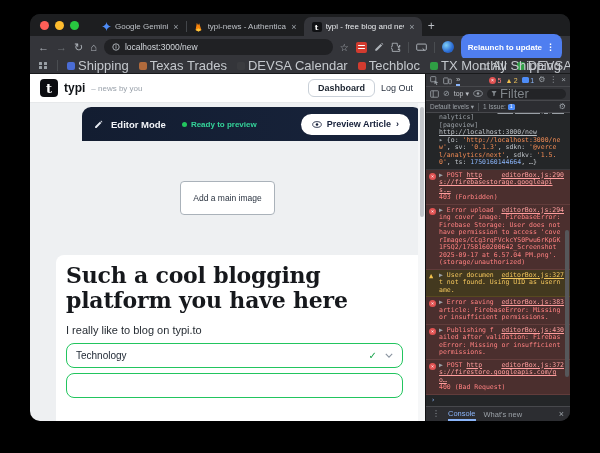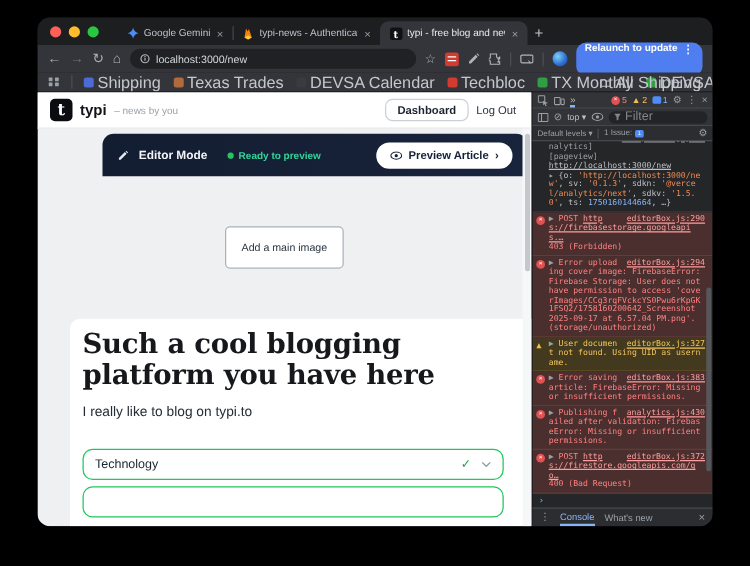--- a/index.html
+++ b/index.html
@@ -29,21 +29,21 @@
   .navic { color:#aeb3b9; font-size:11px; line-height:1; }
   .navic.dim { color:#6d7176; }
   .omnibox { flex:1; height:16px; background:#202124; border-radius:8px; display:flex; align-items:center;
     gap:5px; padding:0 8px; color:#d3d7dc; font-size:8.5px; }
   .omni-star { color:#aeb3b9; font-size:10px; }
   .ext-red { width:11px; height:11px; border-radius:2px; background:#d23b2f; display:flex; flex-direction:column; justify-content:center; gap:1.5px; padding:0 2px; }
   .ext-red i { display:block; height:1.5px; background:#fff; border-radius:1px; }
   .sep-v { width:1px; height:11px; background:#4a4d51; }
   .avatar { width:12px; height:12px; border-radius:50%; background:radial-gradient(circle at 35% 35%, #7fd0f7, #2b6bd4 60%, #1d4fa0); }
   .relaunch { background:#4f7ef0; color:#fff; font-size:8px; font-weight:bold; height:27px;
-    border-radius:8px; display:flex; align-items:flex-start; gap:4px; padding:0 7px; white-space:nowrap; }
+    border-radius:8px; display:flex; align-items:center; gap:4px; padding:0 7px; white-space:nowrap; }
   .relaunch .dots { font-size:9px; }
 
   
   .bookmarks { height:16px; background:#34353a; border-bottom:1px solid #191a1c; display:flex; align-items:center;
     gap:10px; padding:0 9px; color:#c4c8cd; font-size:13px; white-space:nowrap; flex:none; overflow:hidden; }
   .apps-grid { display:grid; grid-template-columns:3px 3px; grid-gap:1.5px; }
   .apps-grid i { width:3px; height:3px; background:#9aa0a6; border-radius:.5px; }
   .bm { display:flex; align-items:center; gap:3px; }
   .bm .bfav { width:8px; height:8px; border-radius:2px; flex:none; }
   .allbm { margin-left:auto; display:flex; align-items:center; gap:3px; }
@@ -78,21 +78,21 @@
     font-size:8.5px; color:#2a3340; display:flex; align-items:center; }
   .grayspacer { height:55px; }
 
   
   .card { flex:1; background:#fff; margin-left:26px; border-radius:8px 0 0 0; padding:8px 22px 0 10px; min-height:0; }
   .title { font-family:"DejaVu Serif",serif; font-weight:bold; font-size:22px; line-height:1.13;
     color:#16181c; max-width:330px; letter-spacing:-.2px; }
   .bodytext { margin-top:11px; font-size:11px; color:#262c33; }
   .flabel { margin-top:15px; font-size:8px; font-weight:bold; color:#3c4653; }
   .req { color:#dc2626; }
-  .fselect, .finput { margin-top:23px; height:25px; border:1.5px solid #22c55e; border-radius:8px; background:#fff;
+  .fselect, .finput { margin-top:7px; height:25px; border:1.5px solid #22c55e; border-radius:8px; background:#fff;
     display:flex; align-items:center; padding:0 9px; font-size:10px; color:#1b2430; }
   .fselect .grow, .finput .grow { flex:1; }
   .fcheck { color:#16a34a; font-size:10px; margin-right:8px; }
   .finput { margin-top:5px; }
 
   
   .devtools { width:145px; background:#242628; border-left:1px solid #101113; display:flex; flex-direction:column;
     color:#bdc1c6; min-width:0; }
   .dt-row1 { height:13px; background:#333438; border-bottom:1px solid #47484c; display:flex; align-items:center; gap:4px; padding:0 4px; flex:none; }
   .dt-row1 .more { font-size:8px; color:#bdc1c6; border-bottom:2px solid #8ab4f8; line-height:9px; }
@@ -100,21 +100,21 @@
   .b-err { color:#ff8080; } .b-warn { color:#f2c55c; } .b-msg { color:#8ab4f8; }
   .errdot { width:7px; height:7px; border-radius:50%; background:#e05252; color:#fff; font-size:5px; line-height:7px; text-align:center; }
   .warntri { color:#f2c04d; font-size:7px; line-height:7px; }
   .bubble { width:7px; height:6px; background:#4e8cf7; border-radius:1.5px; color:#fff; font-size:4.5px; line-height:6px; text-align:center; }
   .dt-ic { color:#9aa0a6; font-size:8px; line-height:1; }
   .dt-right { margin-left:auto; display:flex; align-items:center; gap:4px; }
 
   .dt-row2 { height:14px; background:#333438; border-bottom:1px solid #47484c; display:flex; align-items:center; gap:4px; padding:0 4px; flex:none; }
   .ctx { font-size:7px; color:#bdc1c6; white-space:nowrap; }
   .filterbox { flex:1; height:10px; background:#232427; border-radius:5px; display:flex; align-items:center; gap:3px; padding:0 4px; min-width:0; }
-  .filterbox input { background:transparent; border:none; outline:none; color:#bdc1c6; font-size:10px; width:100%; }
+  .filterbox input { background:transparent; border:none; outline:none; color:#bdc1c6; font-size:13px; width:100%; }
   .filterbox input::placeholder { color:#80868b; }
 
   .dt-row3 { height:12px; background:#2c2d31; border-bottom:1px solid #47484c; display:flex; align-items:center; gap:4px; padding:0 4px; font-size:6.5px; color:#9aa0a6; flex:none; }
   .dt-row3 .iss { display:flex; align-items:center; gap:2px; }
 
   .cmsgs { flex:1; overflow:hidden; display:flex; flex-direction:column; justify-content:flex-end; position:relative;
     font-family:"DejaVu Sans Mono",monospace; font-size:6.5px; line-height:7.5px; }
   .crow { position:relative; padding:2px 6px 2px 13px; border-bottom:1px solid #38393d; word-break:break-all; }
   .crow.error { background:#4b2f2e; border-bottom-color:#613c3b; color:#ff8080; }
   .crow.warn { background:#43391f; border-bottom-color:#57491f; color:#f2c55c; }
@@ -385,21 +385,21 @@
             <span class="dt-ic">⚙</span>
           </span>
       </div>
 
       <div class="cmsgs" id="cmsgs">
         <div class="crow log"><span class="src">script.debug.js:1</span><span class="p-dim">[Vercel Web Analytics]</span><br><span class="p-dim">[pageview]</span><br><span class="p-url">http://localhost:3000/new</span><br><span class="p-exp">▸ </span><span class="p-txt">{o: </span><span class="p-str">'http://localhost:3000/new'</span><span class="p-txt">, sv: </span><span class="p-str">'0.1.3'</span><span class="p-txt">, sdkn: </span><span class="p-str">'@vercel/analytics/next'</span><span class="p-txt">, sdkv: </span><span class="p-str">'1.5.0'</span><span class="p-txt">, ts: </span><span class="p-num">1750160144664</span><span class="p-txt">, …}</span></div>
           <div class="crow error"><span class="cicon errdot">×</span><span class="src">editorBox.js:290</span><span class="p-exp">▶ </span><span class="p-txt">POST </span><span class="p-url">https://firebasestorage.googleapis.…</span><br><span class="p-txt">403 (Forbidden)</span></div>
           <div class="crow error"><span class="cicon errdot">×</span><span class="src">editorBox.js:294</span><span class="p-exp">▶ </span><span class="p-txt">Error uploading cover image: FirebaseError: Firebase Storage: User does not have permission to access 'coverImages/CCg3rqFVckcYS0Pwu6rKpGK1FSQ2/1758160200642_Screenshot 2025-09-17 at 6.57.04 PM.png'. (storage/unauthorized)</span></div>
           <div class="crow warn"><span class="cicon warntri">▲</span><span class="src">editorBox.js:327</span><span class="p-exp">▶ </span><span class="p-txt">User document not found. Using UID as username.</span></div>
           <div class="crow error"><span class="cicon errdot">×</span><span class="src">editorBox.js:383</span><span class="p-exp">▶ </span><span class="p-txt">Error saving article: FirebaseError: Missing or insufficient permissions.</span></div>
-          <div class="crow error"><span class="cicon errdot">×</span><span class="src">analytics.js:430</span><span class="p-exp">▶ </span><span class="p-txt">Publishing failed after validation: FirebaseError: Missing or insufficient permissions.</span></div>
+          <div class="crow error"><span class="cicon errdot">×</span><span class="src">editorBox.js:430</span><span class="p-exp">▶ </span><span class="p-txt">Publishing failed after validation: FirebaseError: Missing or insufficient permissions.</span></div>
           <div class="crow error"><span class="cicon errdot">×</span><span class="src">editorBox.js:372</span><span class="p-exp">▶ </span><span class="p-txt">POST </span><span class="p-url">https://firestore.googleapis.com/go…</span><br><span class="p-txt">400 (Bad Request)</span></div>
           <div class="promptrow">›</div>
           <div class="dtscroll"></div>
       </div>
 
       <div class="drawer">
         <span class="dt-ic">⋮</span>
         <span class="dtab active">Console</span>
         <span class="dtab">What's new</span>
         <span class="dx">×</span>

